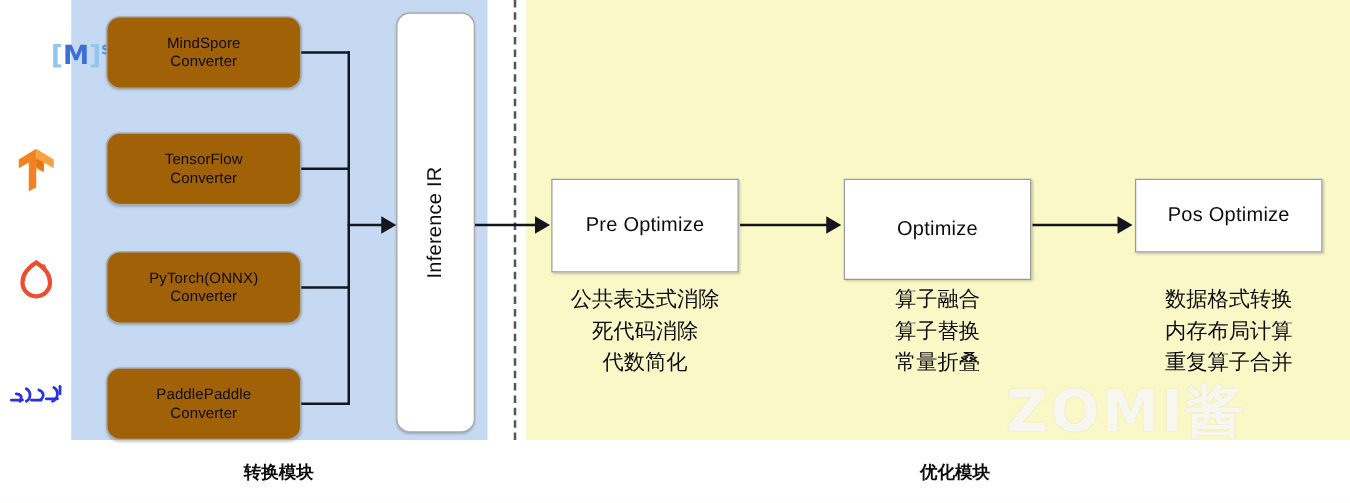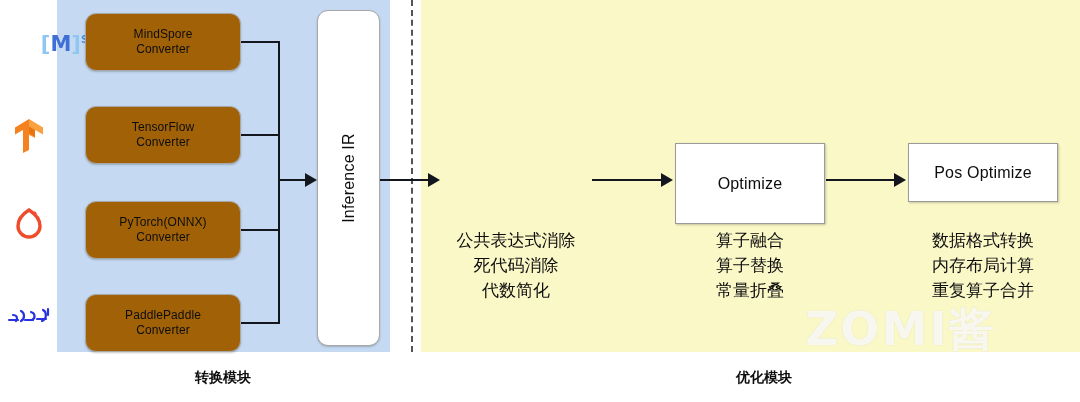--- a/index.html
+++ b/index.html
@@ -291,20 +291,23 @@
   <div class="line-h" style="left:278px; top:179px; width:30px;"></div>
   <div class="arrow-head" style="left:305px; top:173px;"></div>
 
   <div id="box-ir">
     <span class="vtext">Inference IR</span>
   </div>
 
   <div class="line-h" style="left:380px; top:179px; width:50px;"></div>
   <div class="arrow-head" style="left:428px; top:173px;"></div>
 
+  <div class="sbox" id="box-pre">
+    <span>Pre Optimize</span>
+  </div>
   <div class="caption" id="cap-pre">
     <div>公共表达式消除</div>
     <div>死代码消除</div>
     <div>代数简化</div>
   </div>
 
   <div class="line-h" style="left:592px; top:179px; width:70px;"></div>
   <div class="arrow-head" style="left:661px; top:173px;"></div>
 
   <div class="sbox" id="box-opt">

